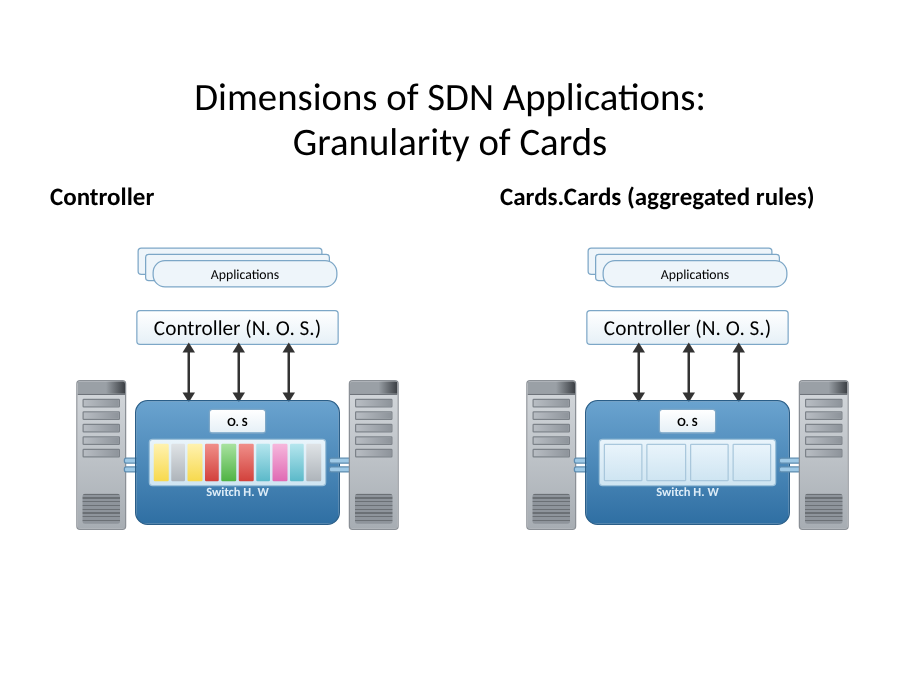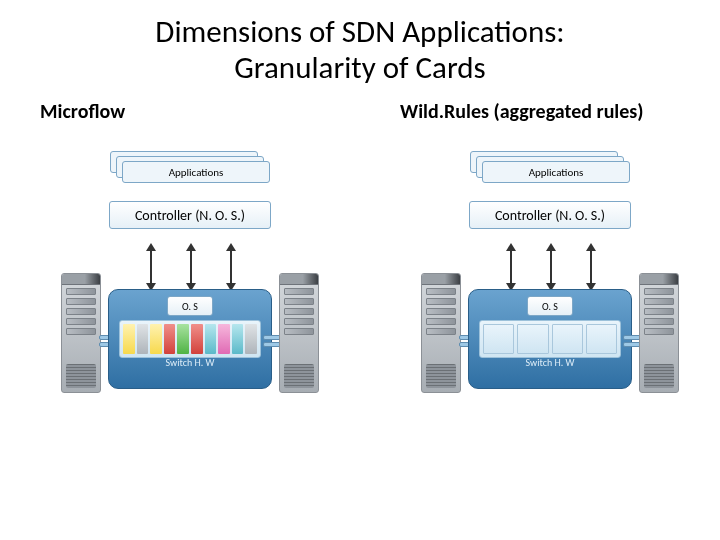--- a/index.html
+++ b/index.html
@@ -9,20 +9,21 @@
     height: 540px;
     font-family: "Calibri", "Segoe UI", Arial, sans-serif;
     background: #fff;
     color: #000;
   }
   .title {
     text-align: center;
     font-size: 31px;
     line-height: 1.15;
     padding-top: 14px;
+    margin-top: 47px;
   }
   .columns {
     display: flex;
     width: 100%;
     margin-top: 14px;
   }
   .col {
     width: 50%;
     padding: 0 20px 0 40px;
     box-sizing: border-box;
@@ -48,34 +49,34 @@
     background: #eef5fa;
     border-radius: 3px;
     box-sizing: border-box;
     display: flex;
     align-items: center;
     justify-content: center;
     font-size: 11px;
   }
   .win.w1 { left: 0;  top: 0; }
   .win.w2 { left: 6px; top: 5px; }
-  .win.w3 { left: 12px; top: 10px; }
+  .win.w3 { left: 12px; top: 10px; border-radius: 10px; }
 
   
   .controller {
     width: 160px;
     height: 26px;
-    margin: 16px auto;
+    margin: 0 auto;
     border: 1px solid #7da7c7;
     background: linear-gradient(#ffffff, #e6f0f7);
     border-radius: 3px;
     display: flex;
     align-items: center;
     justify-content: center;
-    font-size: 14px;
+    font-size: 17px;
   }
 
   
   .arrows-down {
     width: 160px;
     height: 44px;
     margin: 0 auto;
     position: relative;
   }
   .dbl-arrow {
@@ -103,20 +104,21 @@
   }
   .switch-body {
     position: relative;
     width: 164px;
     height: 100px;
     margin: 0 auto;
     background: linear-gradient(180deg,#6aa3cf 0%, #2f6fa3 100%);
     border-radius: 10px;
     border: 1px solid #2a5e88;
     box-sizing: border-box;
+    font-weight: bold;
   }
   .os-label {
     position: absolute;
     top: 6px;
     left: 50%;
     transform: translateX(-50%);
     width: 44px;
     height: 18px;
     background: linear-gradient(#fff,#e6f0f7);
     border: 1px solid #7da7c7;
@@ -224,21 +226,21 @@
 <body>
 
 <div class="title">
   <div>Dimensions of SDN Applications:</div>
   <div>Granularity of Cards</div>
 </div>
 
 <div class="columns">
 
   <div class="col">
-    <div class="col-title">Microflow</div>
+    <div class="col-title">Controller</div>
 
     <div class="stacked">
       <div class="win w1"></div>
       <div class="win w2"></div>
       <div class="win w3">Applications</div>
     </div>
 
     <div class="controller">Controller (N. O. S.)</div>
 
     <div class="arrows-down">
@@ -289,21 +291,21 @@
           <div class="slot"></div>
           <div class="slot"></div>
         <div class="slot"></div>
           <div class="slot"></div>
         <div class="grille"></div>
       </div>
     </div>
   </div>
 
   <div class="col wild">
-    <div class="col-title">Wild.Rules (aggregated rules)</div>
+    <div class="col-title">Cards.Cards (aggregated rules)</div>
 
     <div class="stacked">
       <div class="win w1"></div>
       <div class="win w2"></div>
       <div class="win w3">Applications</div>
     </div>
 
     <div class="controller">Controller (N. O. S.)</div>
 
     <div class="arrows-down">

